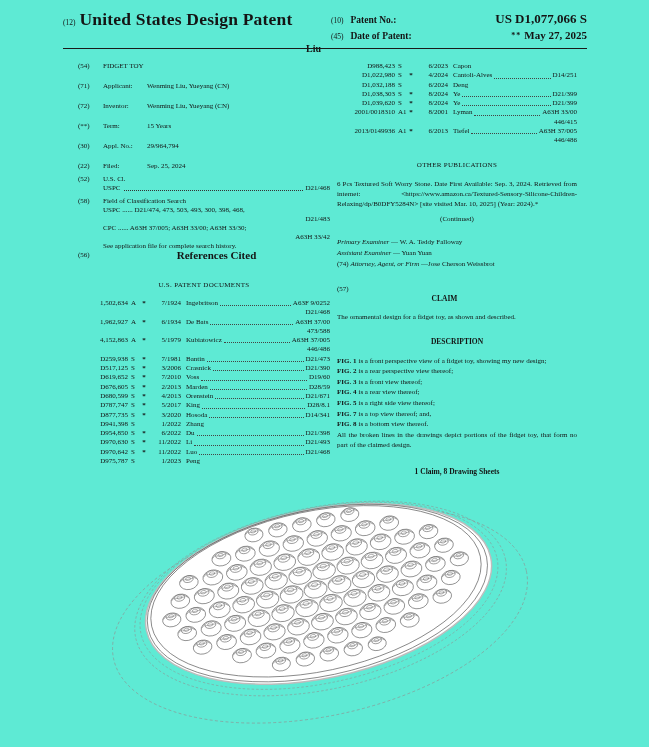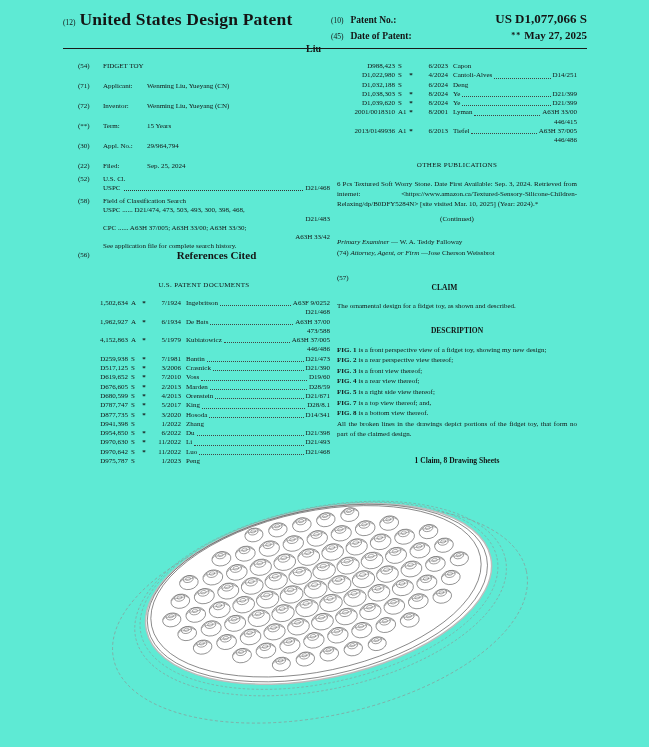--- a/index.html
+++ b/index.html
@@ -459,20 +459,23 @@
           <div class="r-cls2">446/486</div>
         </div>
       </div>
 
     <div class="center-sub pub-head">OTHER PUBLICATIONS</div>
     <div class="pub-text">6 Pcs Textured Soft Worry Stone. Date First Available: Sep. 3, 2024. Retrieved from internet: &lt;https://www.amazon.ca/Textured-Sensory-Silicone-Children-Relaxing/dp/B0DFY5284N&gt; [site visited Mar. 10, 2025] (Year: 2024).*</div>
     <div class="continued">(Continued)</div>
 
     <div class="exam-line">
       <i>Primary Examiner</i> <span>—</span> <span>W. A. Teddy Falloway</span>
+    </div>
+    <div class="exam-line">
+      <i>Assistant Examiner</i> <span>—</span> <span>Yuan Yuan</span>
     </div>
     <div class="exam-line">
       <span>(74)</span> <i>Attorney, Agent, or Firm</i> <span>—</span><span>Jose Cherson Weissbrot</span>
     </div>
 
     <div class="claim-head">
       <span class="f-code">(57)</span>
       <span class="claim-title">CLAIM</span>
     </div>
     <div class="claim-text">The ornamental design for a fidget toy, as shown and described.</div>

